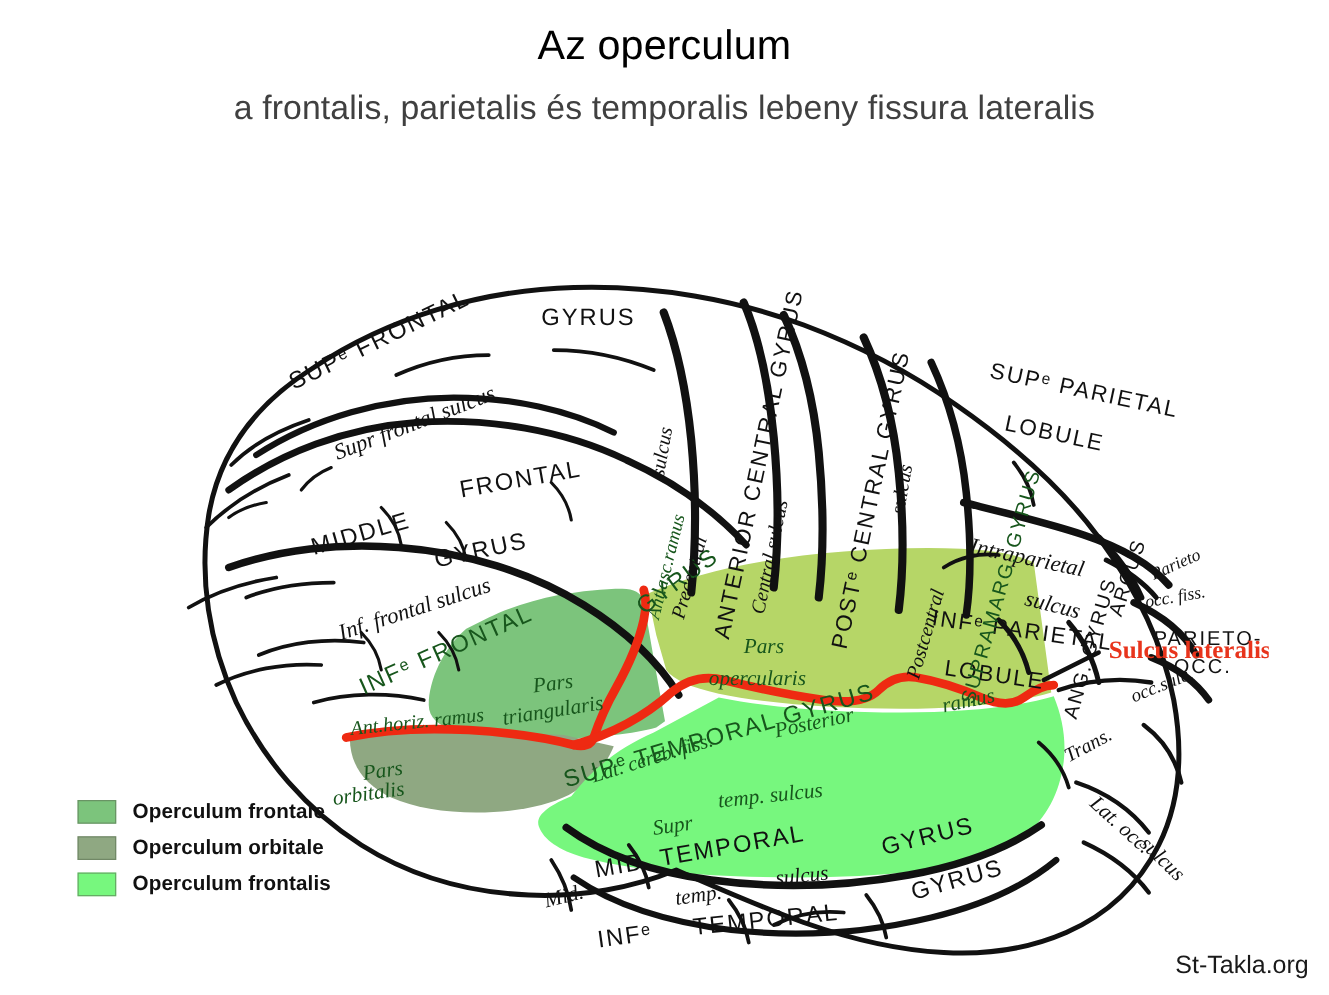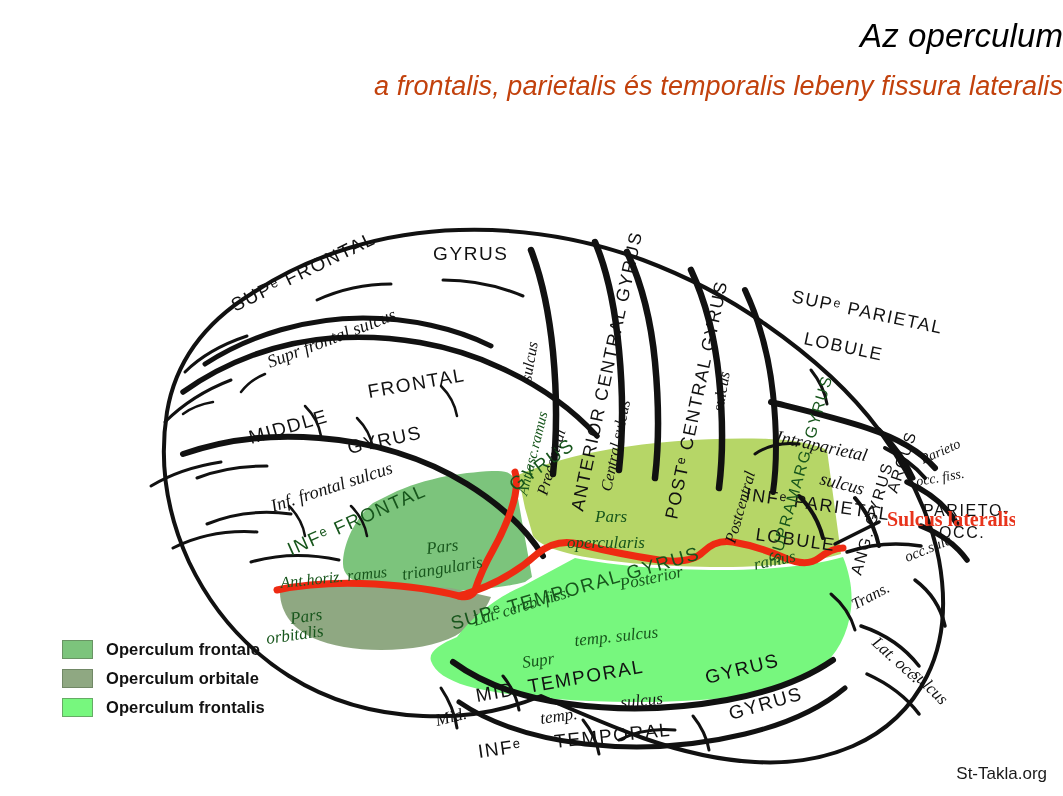--- a/index.html
+++ b/index.html
@@ -5,28 +5,28 @@
 <style>
   html,body{margin:0;padding:0;background:#ffffff;}
   body{
     width:1063px;height:796px;position:relative;overflow:hidden;
     font-family:"Liberation Sans",sans-serif;
     -webkit-font-smoothing:antialiased;
   }
   #slide{position:absolute;inset:0;background:#fff;}
 
   
-  .title-block{position:absolute;left:0;right:0;top:18px;text-align:right;font-style:italic;}
+  .title-block{position:absolute;left:0;right:0;top:18px;text-align:center;}
   .title-main{
     font-family:"Liberation Sans",sans-serif;
     font-size:33px;color:#000;line-height:1.12;letter-spacing:.1px;
   }
   .title-sub{
     font-family:"Liberation Sans",sans-serif;
-    font-size:27px;color:#c2410c;line-height:1.15;margin-top:16px;letter-spacing:.1px;
+    font-size:27px;color:#404040;line-height:1.15;margin-top:16px;letter-spacing:.1px;
   }
   .title-sub2{
     font-family:"Liberation Sans",sans-serif;
     font-size:27px;color:#000;line-height:1.15;margin-top:18px;letter-spacing:.1px;
   }
 
   
   #figure{position:absolute;left:55px;top:196px;width:960px;height:575px;}
   #brain-svg{display:block;width:960px;height:575px;}
 
@@ -38,21 +38,21 @@
     border:1px solid rgba(90,110,80,.55);box-sizing:border-box;
   }
   .legend-label{
     font-family:Liberation Sans, sans-serif;font-weight:bold;font-size:16.5px;
     color:#111;white-space:nowrap;letter-spacing:.1px;
   }
 
   
   #watermark{
     position:absolute;right:16px;bottom:12px;
-    font-family:"Liberation Sans",sans-serif;font-size:17px;color:#1a1a1a;
+    font-family:"Liberation Sans",sans-serif;font-size:20px;color:#1a1a1a;
   }
   .lbl-caps{font-family:"Liberation Sans",sans-serif;fill:#111;letter-spacing:1.6px;}
   .lbl-ital{font-family:"Liberation Serif",serif;font-style:italic;fill:#111;}
   .lbl-green{fill:#17561c;}
   .lbl-red{font-family:"Liberation Serif",serif;font-weight:bold;fill:#e8341c;}
   .stroke-main{fill:none;stroke:#111;stroke-linecap:round;stroke-linejoin:round;}
   .sulcus{fill:none;stroke:#111;stroke-linecap:round;stroke-linejoin:round;}
   .redline{fill:none;stroke:#ee2a12;stroke-linecap:round;stroke-linejoin:round;}
 </style>
 </head>

